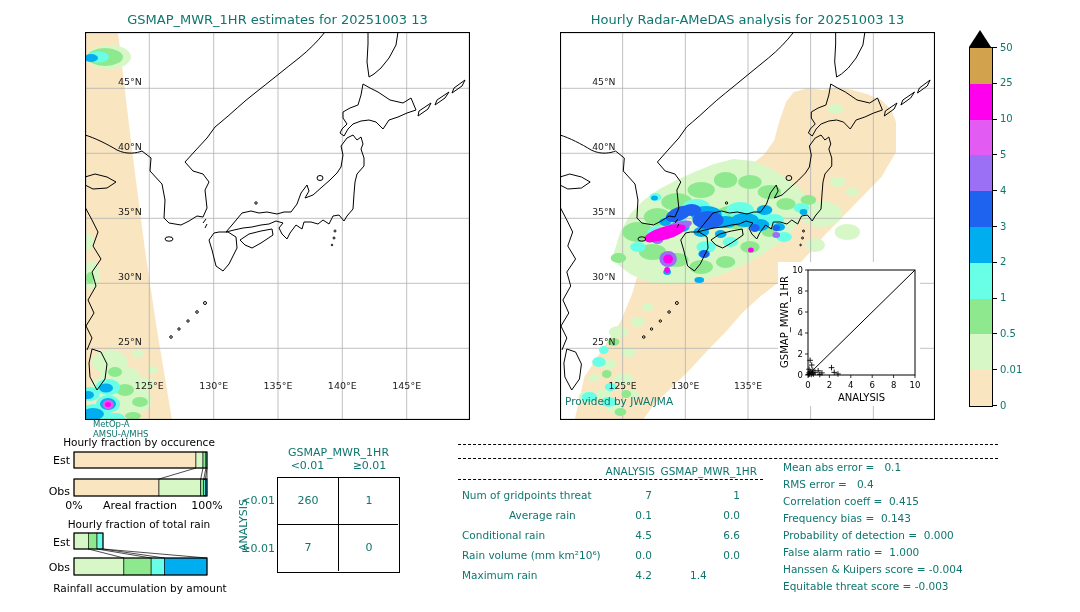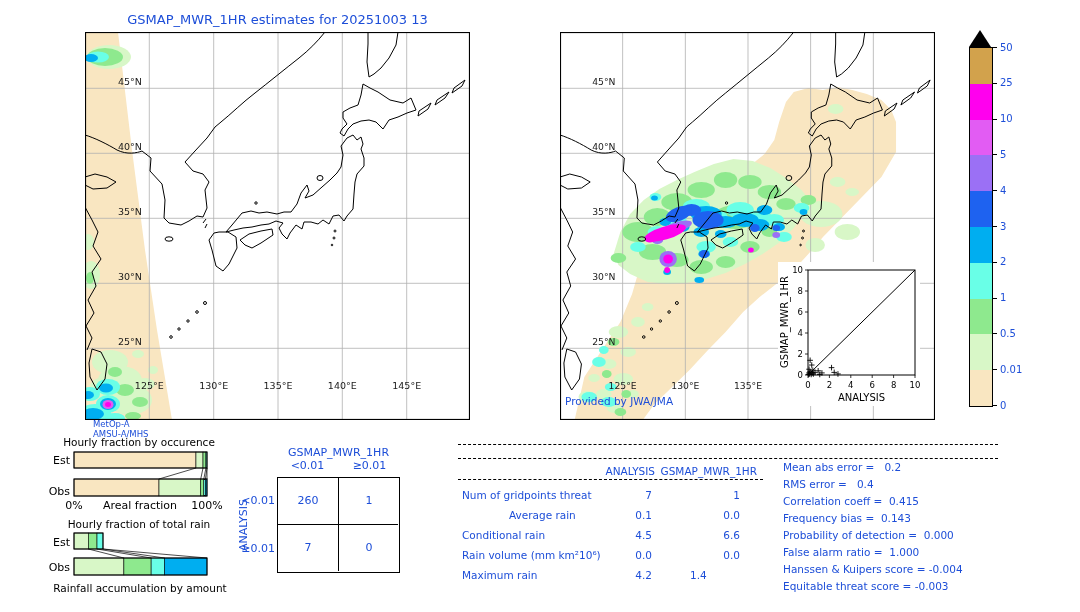--- a/index.html
+++ b/index.html
@@ -1,33 +1,34 @@
 <!DOCTYPE html>
 <html><head>
 <meta charset="utf-8">
 <style>
   html,body{margin:0;padding:0;background:#fff;}
   #root{position:relative;width:1080px;height:612px;background:#fff;
-        font-family:"DejaVu Sans","Liberation Sans",sans-serif;color:#1d4ed8;overflow:hidden;}
+        font-family:"DejaVu Sans","Liberation Sans",sans-serif;color:#0f766e;overflow:hidden;}
   .abs{position:absolute;}
   .map-title{font-size:13px;text-align:center;white-space:nowrap;}
   .maplbl{font-size:9.5px;fill:#1a1a1a;}
   .cb-lbl{font-size:10px;line-height:11px;}
   .small{font-size:8.5px;line-height:10px;}
   .stat{font-size:10.5px;white-space:pre;}
   .dash{border-top:1px dashed #000;height:0;}
   .ct{font-size:11px;white-space:nowrap;}
   svg text{font-family:"DejaVu Sans","Liberation Sans",sans-serif;}
 </style>
 </head>
 <body>
 
 <div id="root">
 
   <div class="abs map-title" style="left:85px;top:12px;width:385px;">GSMAP_MWR_1HR estimates for 20251003 13</div>
+  <div class="abs map-title" style="left:560px;top:12px;width:375px;">Hourly Radar-AMeDAS analysis for 20251003 13</div>
 
   <svg class="abs" style="left:85px;top:32px;" width="385" height="388" viewBox="0 0 385 388">
     <rect x="0" y="0" width="385" height="388" fill="#ffffff"></rect>
     <g>
       <path d="M0,0 L33,0 L47,118 L60,218 L72,298 L87,388 L0,388 Z" fill="#f9e6c1"></path>
     </g>
     <g fill="#d8f7c7">
       <ellipse cx="24" cy="25" rx="22" ry="12"></ellipse>
         <ellipse cx="3" cy="210" rx="6" ry="8"></ellipse>
       <ellipse cx="6" cy="243" rx="9" ry="14"></ellipse>
@@ -458,21 +459,21 @@
   <div class="abs stat" style="left:462px;top:529px;">Conditional rain</div>
   <div class="abs stat" style="left:600px;top:529px;width:52px;text-align:right;">4.5</div>
   <div class="abs stat" style="left:690px;top:529px;width:50px;text-align:right;">6.6</div>
   <div class="abs stat" style="left:462px;top:549px;">Rain volume (mm km²10⁶)</div>
   <div class="abs stat" style="left:600px;top:549px;width:52px;text-align:right;">0.0</div>
   <div class="abs stat" style="left:690px;top:549px;width:50px;text-align:right;">0.0</div>
   <div class="abs stat" style="left:462px;top:569px;">Maximum rain</div>
   <div class="abs stat" style="left:600px;top:569px;width:52px;text-align:right;">4.2</div>
   <div class="abs stat" style="left:690px;top:569px;width:50px;">1.4</div>
 
-  <div class="abs stat" style="left:783px;top:461px;">Mean abs error =   0.2</div>
+  <div class="abs stat" style="left:783px;top:461px;">Mean abs error =   0.1</div>
   <div class="abs stat" style="left:783px;top:478px;">RMS error =   0.4</div>
   <div class="abs stat" style="left:783px;top:495px;">Correlation coeff =  0.415</div>
   <div class="abs stat" style="left:783px;top:512px;">Frequency bias =  0.143</div>
   <div class="abs stat" style="left:783px;top:529px;">Probability of detection =  0.000</div>
   <div class="abs stat" style="left:783px;top:546px;">False alarm ratio =  1.000</div>
   <div class="abs stat" style="left:783px;top:563px;">Hanssen &amp; Kuipers score = -0.004</div>
   <div class="abs stat" style="left:783px;top:580px;">Equitable threat score = -0.003</div>
 
 </div>
 

